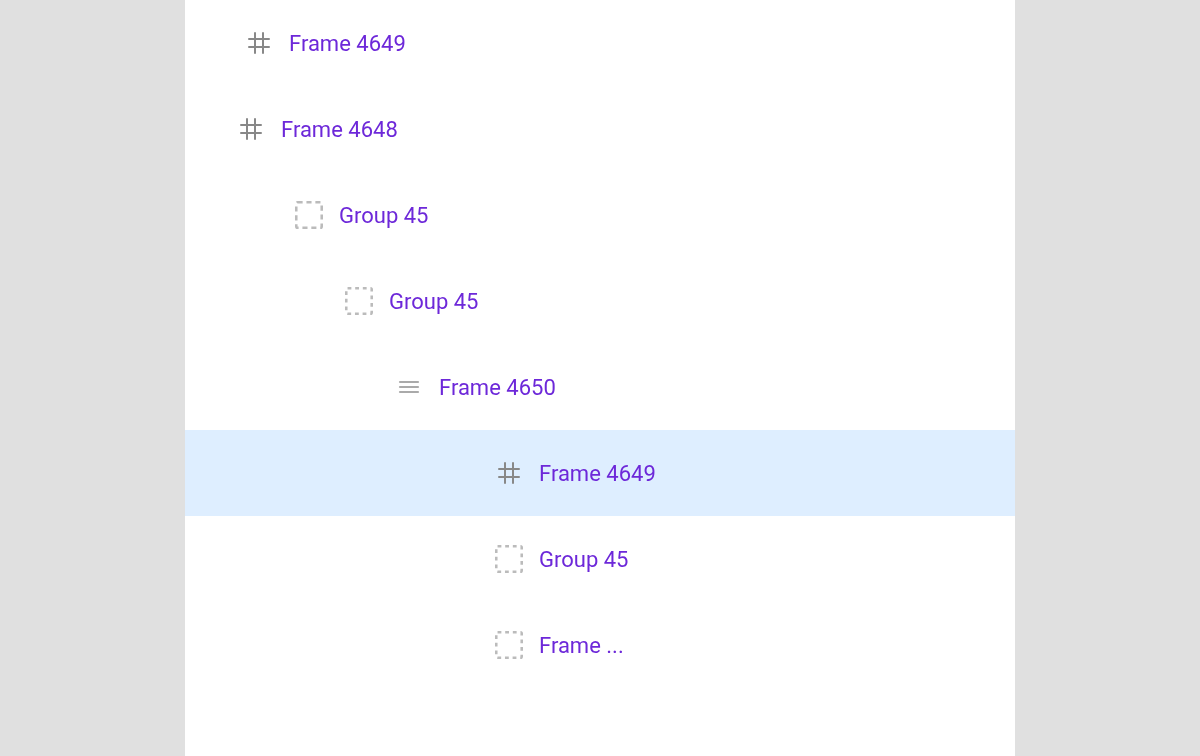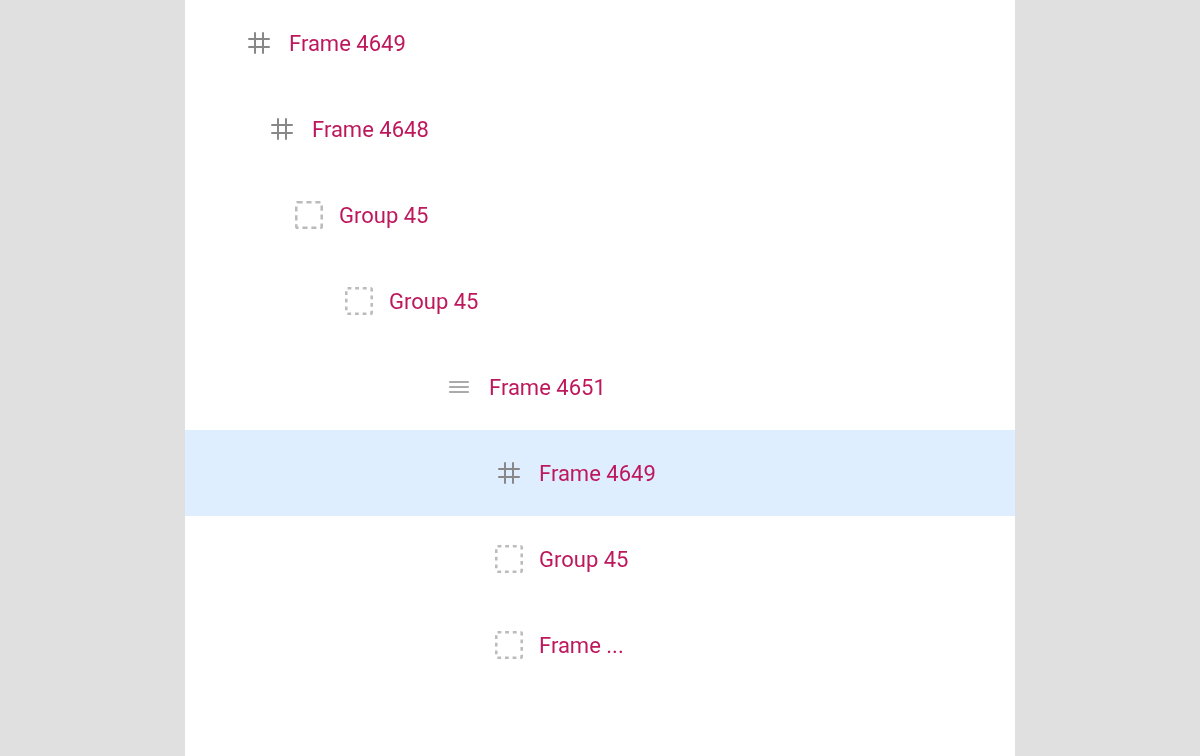--- a/index.html
+++ b/index.html
@@ -47,21 +47,21 @@
       height: 28px;
       display: flex;
       align-items: center;
       justify-content: center;
       flex-shrink: 0;
       margin-right: 16px;
     }
 
     .list-item .label {
       font-size: 22px;
-      color: #be185d;
+      color: #6d28d9;
       font-weight: 400;
     }
 
     
     .icon-frame svg {
       width: 22px;
       height: 22px;
     }
 
     
@@ -78,21 +78,21 @@
       <span class="icon icon-frame">
         <svg viewBox="0 0 22 22" fill="none" xmlns="http://www.w3.org/2000/svg">
       <line x1="7" y1="1" x2="7" y2="21" stroke="#888888" stroke-width="2" stroke-linecap="round"></line>
       <line x1="15" y1="1" x2="15" y2="21" stroke="#888888" stroke-width="2" stroke-linecap="round"></line>
       <line x1="1" y1="7" x2="21" y2="7" stroke="#888888" stroke-width="2" stroke-linecap="round"></line>
       <line x1="1" y1="15" x2="21" y2="15" stroke="#888888" stroke-width="2" stroke-linecap="round"></line>
     </svg>
       </span>
       <span class="label">Frame 4649</span>
     </div>
-    <div class="list-item" style="padding-left: 52px; margin-left: 31px;">
+    <div class="list-item" style="padding-left: 52px;">
       <span class="icon icon-frame">
         <svg viewBox="0 0 22 22" fill="none" xmlns="http://www.w3.org/2000/svg">
       <line x1="7" y1="1" x2="7" y2="21" stroke="#888888" stroke-width="2" stroke-linecap="round"></line>
       <line x1="15" y1="1" x2="15" y2="21" stroke="#888888" stroke-width="2" stroke-linecap="round"></line>
       <line x1="1" y1="7" x2="21" y2="7" stroke="#888888" stroke-width="2" stroke-linecap="round"></line>
       <line x1="1" y1="15" x2="21" y2="15" stroke="#888888" stroke-width="2" stroke-linecap="round"></line>
     </svg>
       </span>
       <span class="label">Frame 4648</span>
     </div>
@@ -105,29 +105,29 @@
       <span class="label">Group 45</span>
     </div>
     <div class="list-item" style="padding-left: 160px;">
       <span class="icon icon-group-small">
         <svg viewBox="0 0 22 22" fill="none" xmlns="http://www.w3.org/2000/svg">
       <rect x="1" y="1" width="20" height="20" rx="1" stroke="#bbbbbb" stroke-width="2" stroke-dasharray="3 3" fill="none"></rect>
     </svg>
       </span>
       <span class="label">Group 45</span>
     </div>
-    <div class="list-item" style="padding-left: 260px;">
+    <div class="list-item" style="padding-left: 210px;">
       <span class="icon icon-component">
         <svg viewBox="0 0 22 22" fill="none" xmlns="http://www.w3.org/2000/svg">
       <line x1="2" y1="6" x2="20" y2="6" stroke="#aaaaaa" stroke-width="2.2" stroke-linecap="round"></line>
       <line x1="2" y1="11" x2="20" y2="11" stroke="#aaaaaa" stroke-width="2.2" stroke-linecap="round"></line>
       <line x1="2" y1="16" x2="20" y2="16" stroke="#aaaaaa" stroke-width="2.2" stroke-linecap="round"></line>
     </svg>
       </span>
-      <span class="label">Frame 4651</span>
+      <span class="label">Frame 4650</span>
     </div>
     <div class="list-item selected" style="padding-left: 310px;">
       <span class="icon icon-frame">
         <svg viewBox="0 0 22 22" fill="none" xmlns="http://www.w3.org/2000/svg">
       <line x1="7" y1="1" x2="7" y2="21" stroke="#888888" stroke-width="2" stroke-linecap="round"></line>
       <line x1="15" y1="1" x2="15" y2="21" stroke="#888888" stroke-width="2" stroke-linecap="round"></line>
       <line x1="1" y1="7" x2="21" y2="7" stroke="#888888" stroke-width="2" stroke-linecap="round"></line>
       <line x1="1" y1="15" x2="21" y2="15" stroke="#888888" stroke-width="2" stroke-linecap="round"></line>
     </svg>
       </span>

